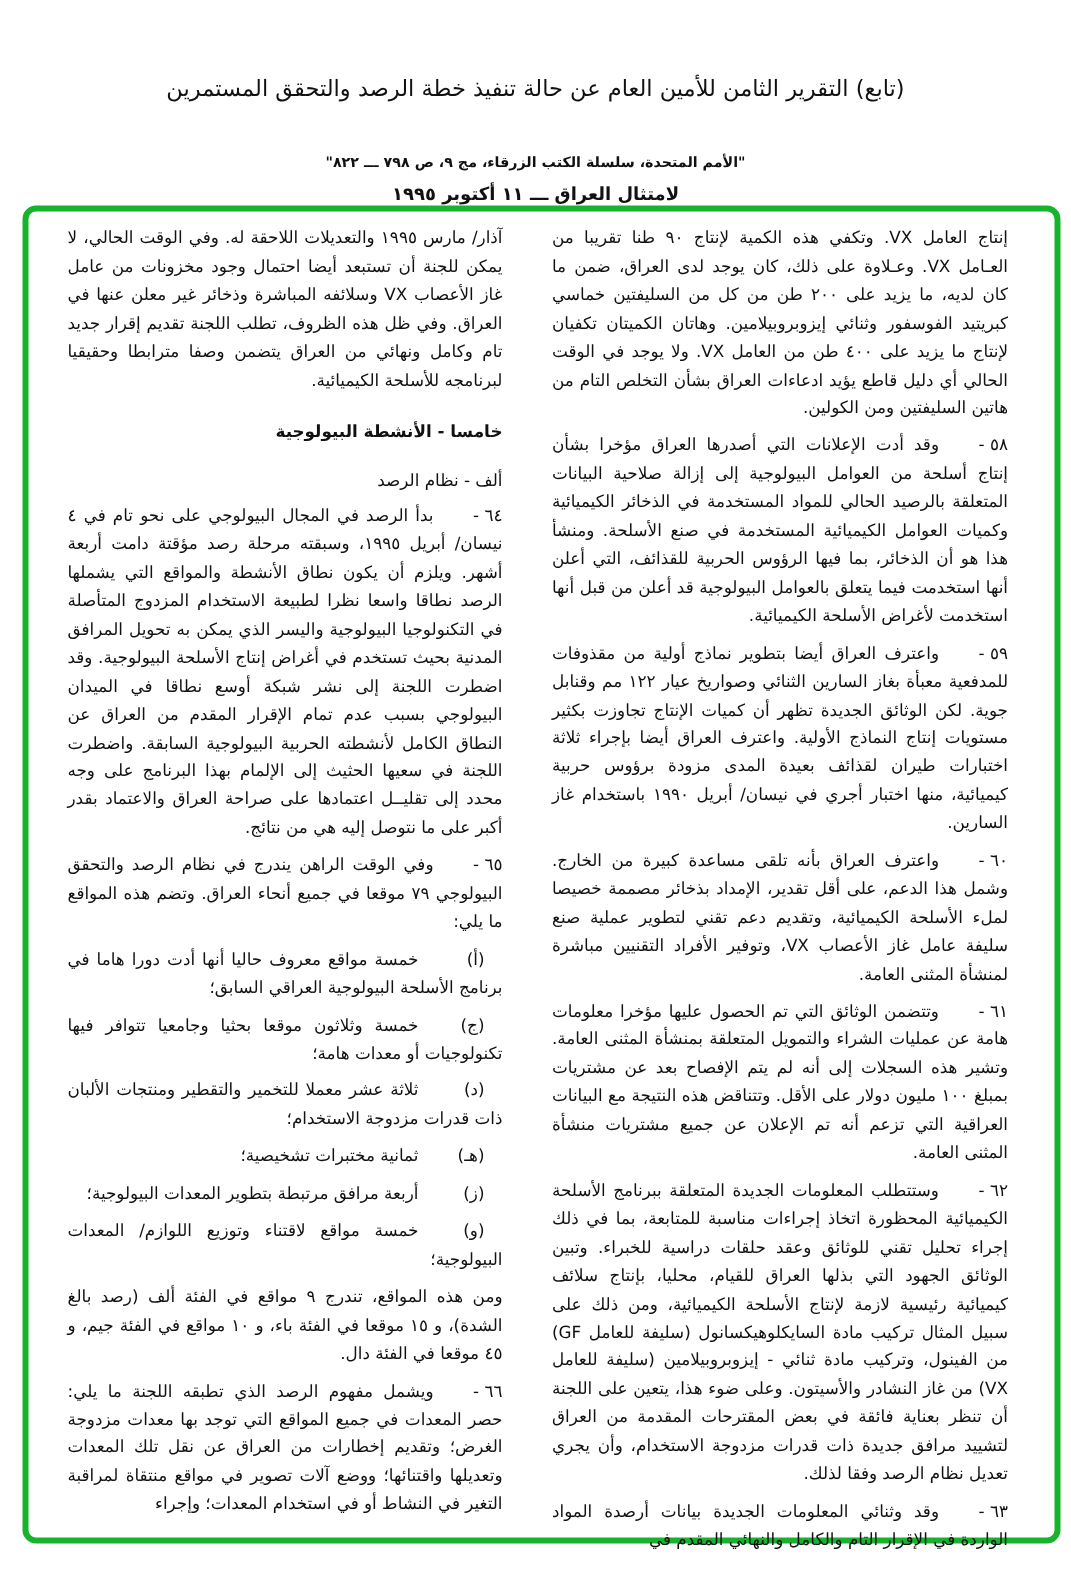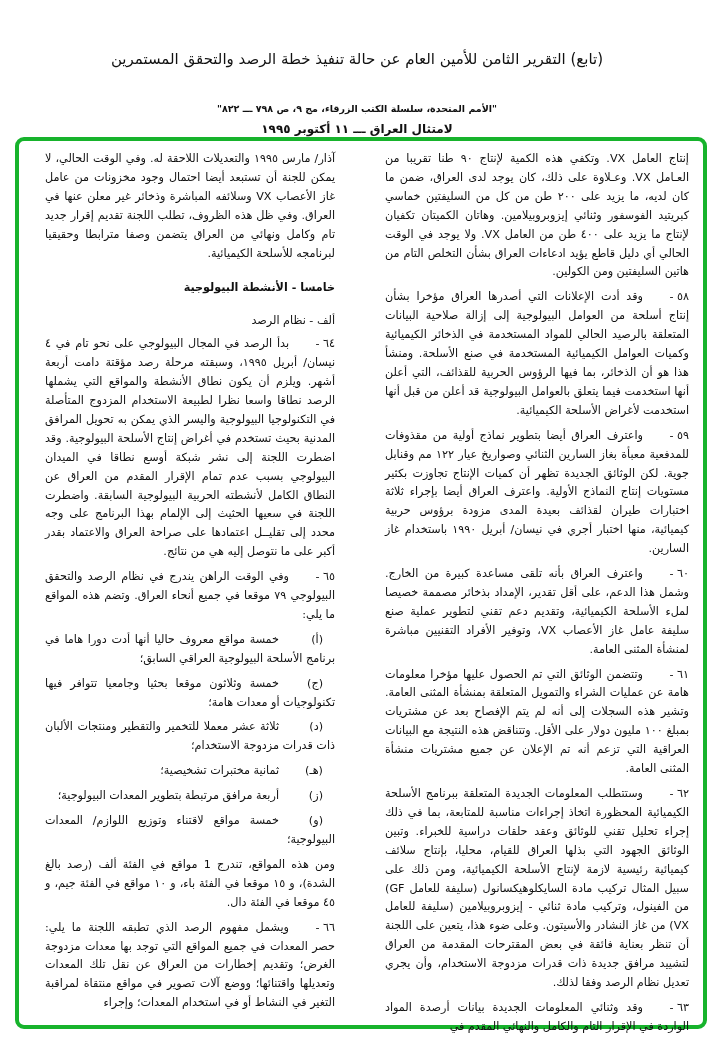--- a/index.html
+++ b/index.html
@@ -6,21 +6,21 @@
   body { width:714px; height:1056px; position:relative; overflow:hidden;
          font-family:"DejaVu Sans", "Liberation Sans", sans-serif; color:#111; }
   .header { position:absolute; left:0; top:0; width:714px; height:125px; text-align:center; direction:rtl; }
   .title1 { position:absolute; top:50px; left:0; width:714px; font-weight:normal; font-size:15px; }
   .title2 { position:absolute; top:78px; left:0; width:714px; font-weight:bold; font-size:12px;margin-top:44px; }
   .source { position:absolute; top:103px; left:0; width:714px; font-weight:bold; font-size:9.5px; }
   .frame { position:absolute; left:15px; top:137px; width:684px; height:884px;
            border:4px solid #17b32c; border-radius:9px; }
   .col { position:absolute; top:150px; direction:rtl; text-align:justify;
          font-size:11.2px; line-height:18.9px; }
-  .col-right { left:385px; width:304px; }
+  .col-right { left:368px; width:304px; }
   .col-left { left:45px; width:290px; }
   .col p { margin:0 0 6px 0; }
   .para-num { display:inline-block; width:46px; }
   .section-heading { text-align:right; font-weight:bold; margin:16px 0 14px 0 !important; }
   .sub-heading { font-weight:normal; margin:0 0 4px 0 !important; }
   .item { position:relative; }
   .item-label { display:inline-block; width:44px; padding-right:12px; }
   .page-num { position:absolute; top:1098px; left:0; width:578px; text-align:center; font-size:10px; }
 </style>
 </head>
@@ -49,17 +49,17 @@
   <p class="section-heading">خامسا - الأنشطة البيولوجية</p>
   <p class="sub-heading">ألف - نظام الرصد</p>
   <p><span class="para-num">٦٤ -</span><span>بدأ الرصد في المجال البيولوجي على نحو تام في ٤ نيسان/ أبريل ١٩٩٥، وسبقته مرحلة رصد مؤقتة دامت أربعة أشهر. ويلزم أن يكون نطاق الأنشطة والمواقع التي يشملها الرصد نطاقا واسعا نظرا لطبيعة الاستخدام المزدوج المتأصلة في التكنولوجيا البيولوجية واليسر الذي يمكن به تحويل المرافق المدنية بحيث تستخدم في أغراض إنتاج الأسلحة البيولوجية. وقد اضطرت اللجنة إلى نشر شبكة أوسع نطاقا في الميدان البيولوجي بسبب عدم تمام الإقرار المقدم من العراق عن النطاق الكامل لأنشطته الحربية البيولوجية السابقة. واضطرت اللجنة في سعيها الحثيث إلى الإلمام بهذا البرنامج على وجه محدد إلى تقليــل اعتمادها على صراحة العراق والاعتماد بقدر أكبر على ما نتوصل إليه هي من نتائج.</span></p>
   <p><span class="para-num">٦٥ -</span><span>وفي الوقت الراهن يندرج في نظام الرصد والتحقق البيولوجي ٧٩ موقعا في جميع أنحاء العراق. وتضم هذه المواقع ما يلي:</span></p>
   <p class="item"><span class="item-label">(أ)</span><span>خمسة مواقع معروف حاليا أنها أدت دورا هاما في برنامج الأسلحة البيولوجية العراقي السابق؛</span></p>
   <p class="item"><span class="item-label">(ج)</span><span>خمسة وثلاثون موقعا بحثيا وجامعيا تتوافر فيها تكنولوجيات أو معدات هامة؛</span></p>
   <p class="item"><span class="item-label">(د)</span><span>ثلاثة عشر معملا للتخمير والتقطير ومنتجات الألبان ذات قدرات مزدوجة الاستخدام؛</span></p>
   <p class="item"><span class="item-label">(هـ)</span><span>ثمانية مختبرات تشخيصية؛</span></p>
   <p class="item"><span class="item-label">(ز)</span><span>أربعة مرافق مرتبطة بتطوير المعدات البيولوجية؛</span></p>
   <p class="item"><span class="item-label">(و)</span><span>خمسة مواقع لاقتناء وتوزيع اللوازم/ المعدات البيولوجية؛</span></p>
-  <p>ومن هذه المواقع، تندرج 1 مواقع في الفئة ألف (رصد بالغ الشدة)، و ١٥ موقعا في الفئة باء، و ١٠ مواقع في الفئة جيم، و ٤٥ موقعا في الفئة دال.</p>
+  <p>ومن هذه المواقع، تندرج ٩ مواقع في الفئة ألف (رصد بالغ الشدة)، و ١٥ موقعا في الفئة باء، و ١٠ مواقع في الفئة جيم، و ٤٥ موقعا في الفئة دال.</p>
   <p><span class="para-num">٦٦ -</span><span>ويشمل مفهوم الرصد الذي تطبقه اللجنة ما يلي: حصر المعدات في جميع المواقع التي توجد بها معدات مزدوجة الغرض؛ وتقديم إخطارات من العراق عن نقل تلك المعدات وتعديلها واقتنائها؛ ووضع آلات تصوير في مواقع منتقاة لمراقبة التغير في النشاط أو في استخدام المعدات؛ وإجراء</span></p>
 </div>
 
 <div class="page-num">١٠</div>
 
 </body></html>

